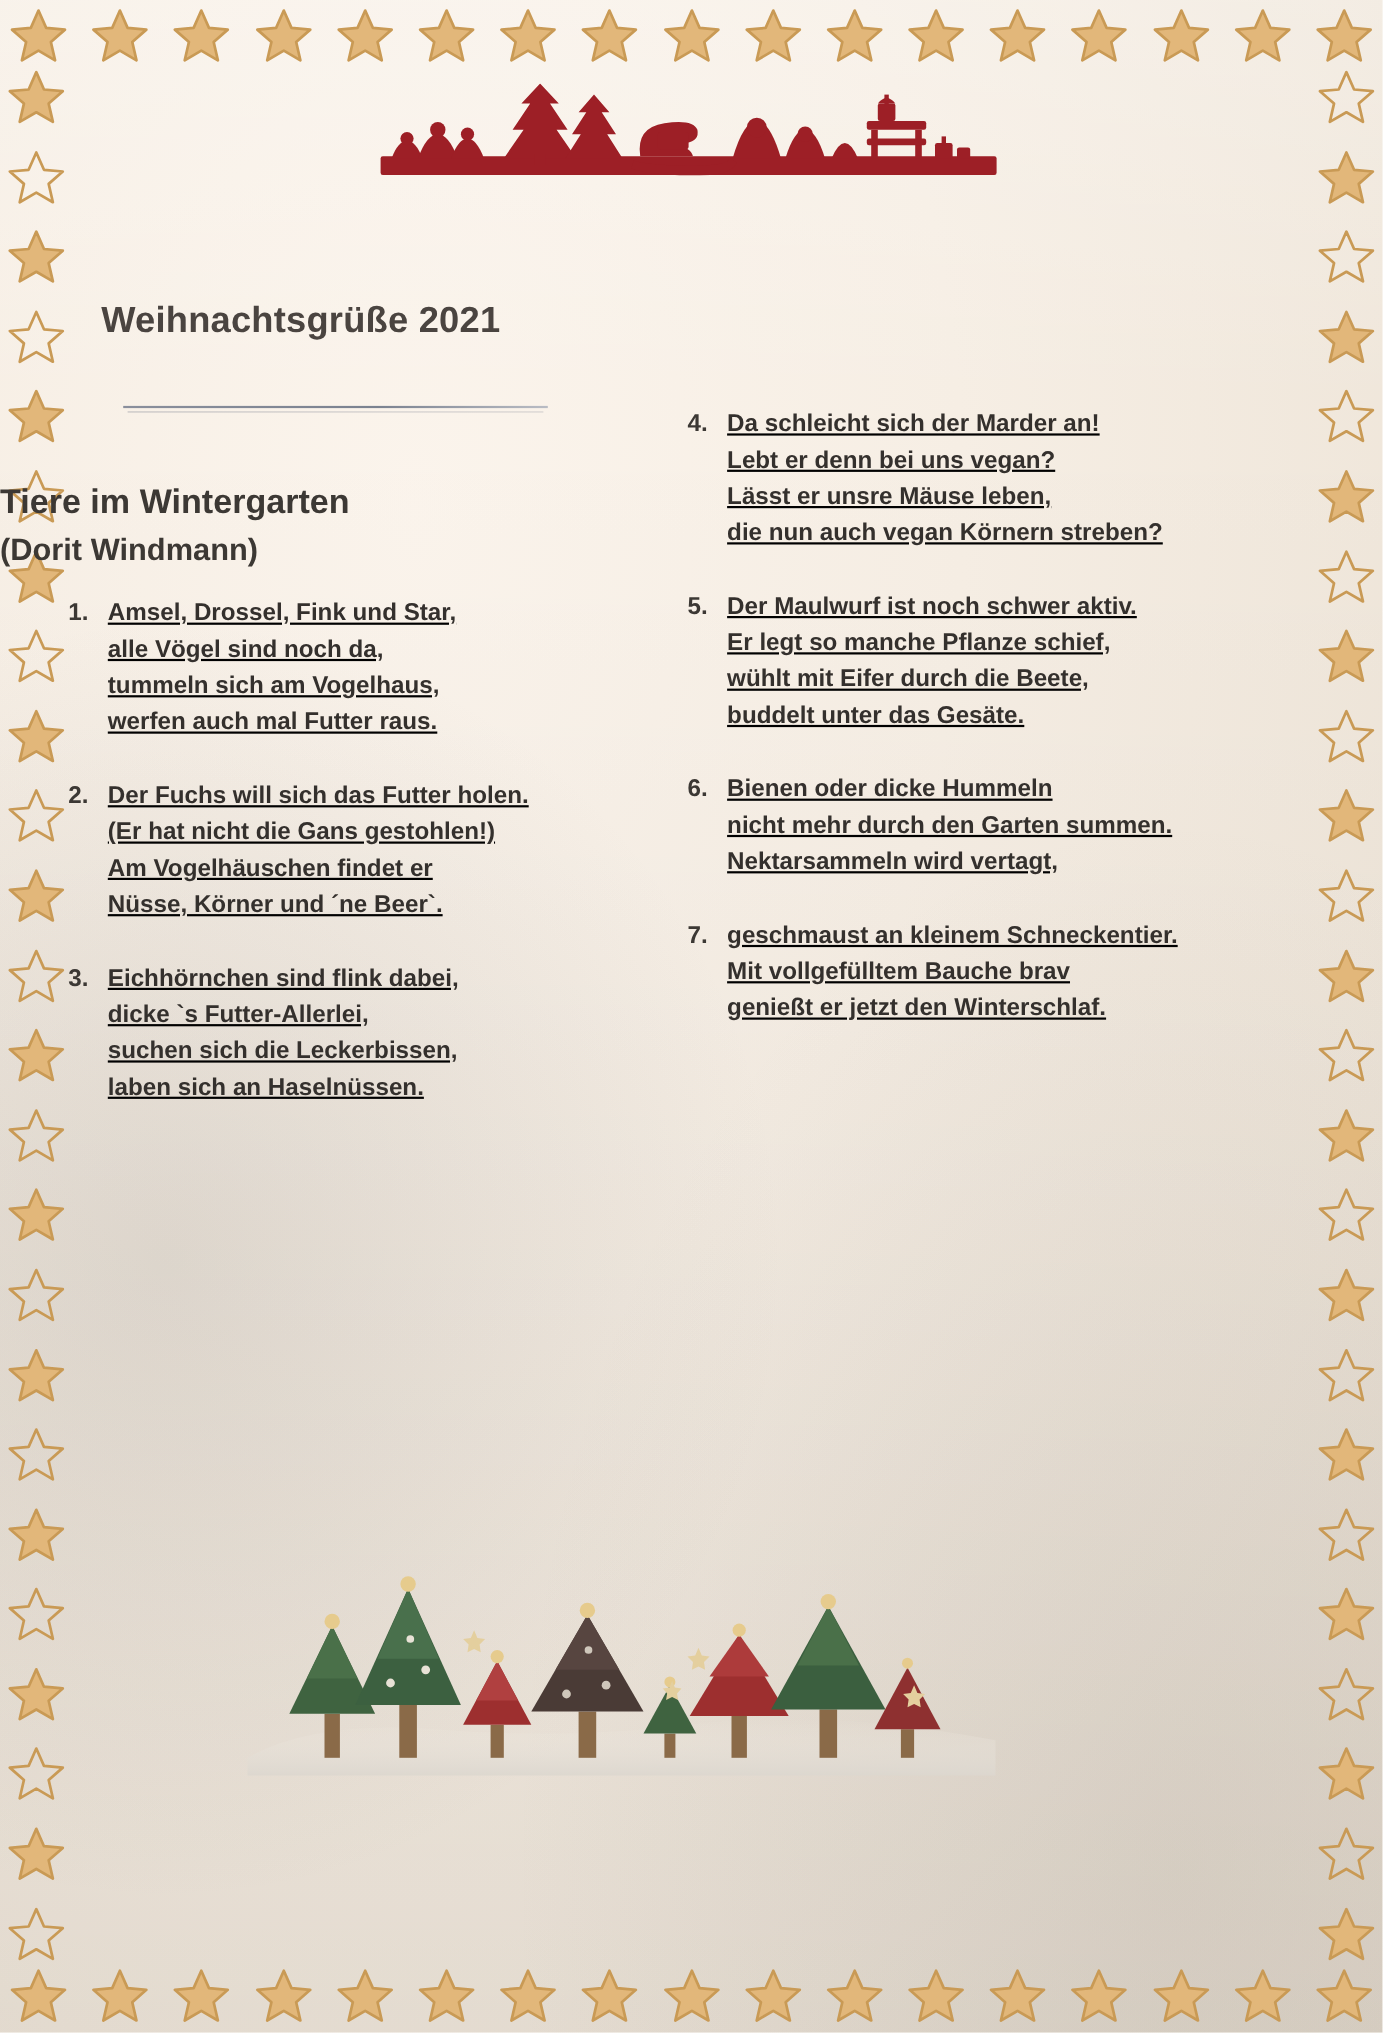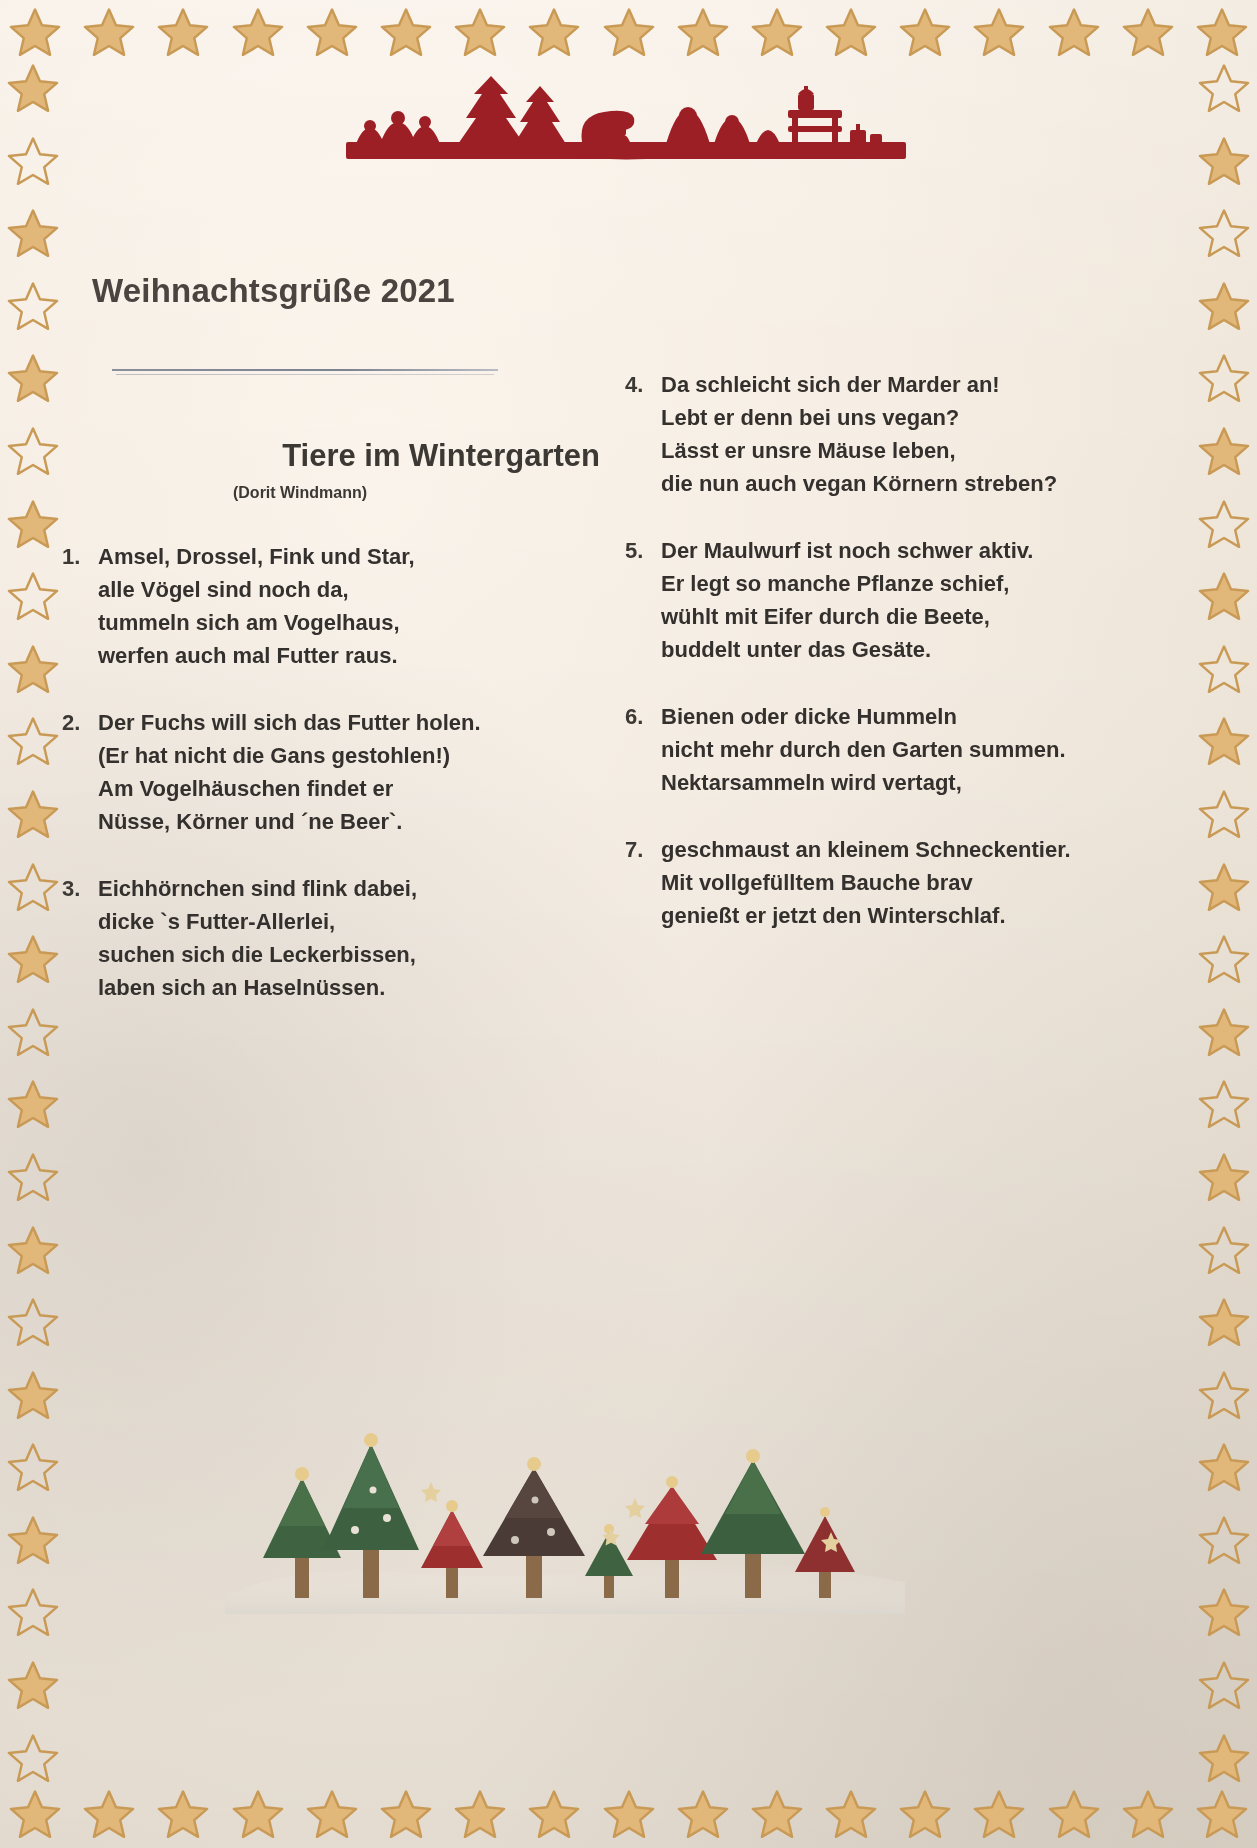--- a/index.html
+++ b/index.html
@@ -88,32 +88,32 @@
   #divider .l2 {
     position: absolute; left:4px; top:8px; width:98%; height:1px;
     background: linear-gradient(90deg, rgba(120,125,140,.45) 0%, rgba(120,125,140,.3) 100%);
   }
 
   #poem-title {
     position: absolute;
     left: 0;
     top: 438px;
     width: 600px;
-    text-align: right;
+    text-align: left;
     font-size: 31px;
     font-weight: 700;
     color: #3c3834;
   }
   #poem-author {
     position: absolute;
     left: 0;
     top: 484px;
     width: 600px;
-    text-align: center;
-    font-size: 16px;
+    text-align: left;
+    font-size: 28px;
     font-weight: 700;
     color: #3c3834;
   }
 
   .column {
     position: absolute;
     width: 520px;
   }
   #col-left  { left: 62px;  top: 540px; }
   #col-right { left: 625px; top: 368px; }
@@ -126,20 +126,21 @@
     width: 36px;
     flex: 0 0 36px;
     font-size: 22px;
     font-weight: 700;
     color: #3c3834;
     line-height: 33px;
     text-align: left;
   }
   .stanza-lines {
     flex: 1 1 auto;
+    text-decoration: underline;
   }
   .line {
     font-size: 22px;
     font-weight: 700;
     color: #34302d;
     line-height: 33px;
     white-space: nowrap;
   }
 
   

